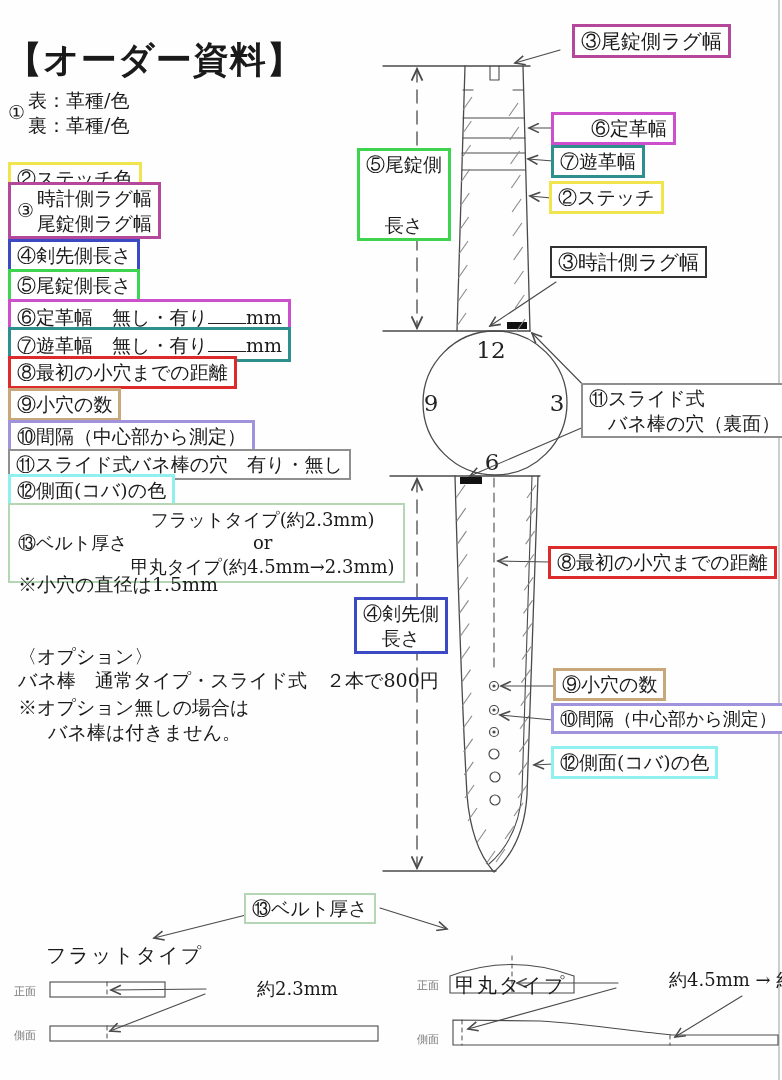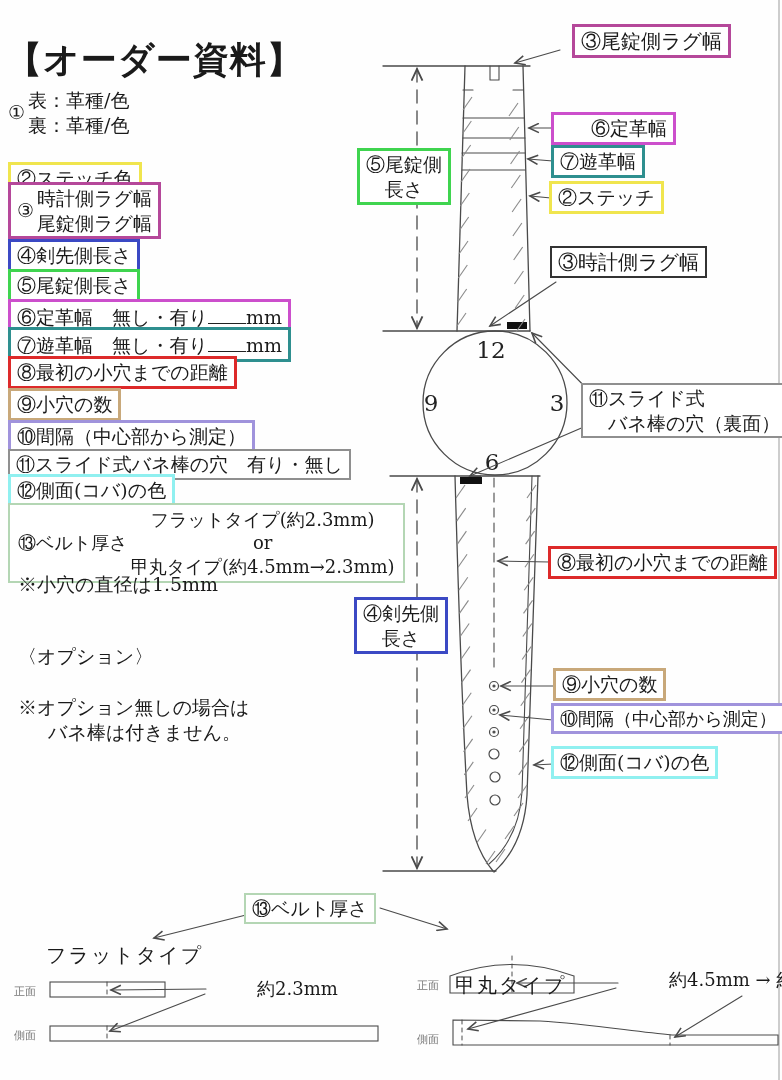--- a/index.html
+++ b/index.html
@@ -6,21 +6,21 @@
   body{width:782px;height:1080px;background:#ffffff;font-family:"DejaVu Serif","Liberation Serif",serif;color:#1a1a1a;}
   .page{position:relative;width:782px;height:1080px;overflow:hidden;background:#fefefe;}
   svg.art{position:absolute;left:0;top:0;}
   .title{position:absolute;left:6px;top:36px;font-size:36px;font-weight:bold;letter-spacing:1px;}
   .item,.callout{position:absolute;white-space:nowrap;background:#fff;border:3px solid #000;
     padding:1px 6px;font-size:19px;line-height:1.3;}
   .noborder{border:none;background:transparent;padding:0;}
   .b-yellow{border-color:#f0e54e;}
   .b-pink{border-color:#b5489a;}
   .b-blue{border-color:#3b49c4;}
-  .b-green{border-color:#3fd44f;}
+  .b-green{border-color:#3fd44f;gap:36px;}
   .b-magenta{border-color:#cc4fcc;}
   .b-teal{border-color:#2e8f8f;}
   .b-red{border-color:#dd2a2a;}
   .b-tan{border-color:#c8a87a;}
   .b-lavender{border-color:#a093dc;}
   .b-gray{border-color:#8f8f8f;border-width:2px;}
   .b-cyan{border-color:#90f0f0;}
   .b-lightgreen{border-color:#b4d6b4;border-width:2px;}
   .b-black{border-color:#333;border-width:2px;}
   .two{display:flex;align-items:center;gap:3px;}
@@ -239,20 +239,21 @@
     <span>⑬ベルト厚さ</span>
     <span class="col ctr">
       <span>フラットタイプ(約2.3mm)</span>
       <span>or</span>
       <span>甲丸タイプ(約4.5mm→2.3mm)</span>
     </span>
   </div>
 
   <div class="note" style="left:18px;top:572px;">※小穴の直径は1.5mm</div>
   <div class="note" style="left:18px;top:644px;">〈オプション〉</div>
+  <div class="note" style="left:18px;top:668px;">バネ棒　通常タイプ・スライド式　２本で800円</div>
   <div class="note" style="left:18px;top:695px;">※オプション無しの場合は</div>
   <div class="note" style="left:48px;top:720px;">バネ棒は付きません。</div>
 
   <div class="callout b-pink" style="left:540px;top:24px;font-size:20px;margin-left:32px;">③尾錠側ラグ幅</div>
   <div class="callout b-magenta" style="left:551px;top:112px;padding-left:37px;">⑥定革幅</div>
   <div class="callout b-teal" style="left:551px;top:145px;">⑦遊革幅</div>
   <div class="callout b-yellow" style="left:549px;top:181px;">②ステッチ</div>
   <div class="callout b-black" style="left:550px;top:246px;font-size:20px;">③時計側ラグ幅</div>
 
   <div class="callout b-gray col" style="left:581px;top:383px;">

